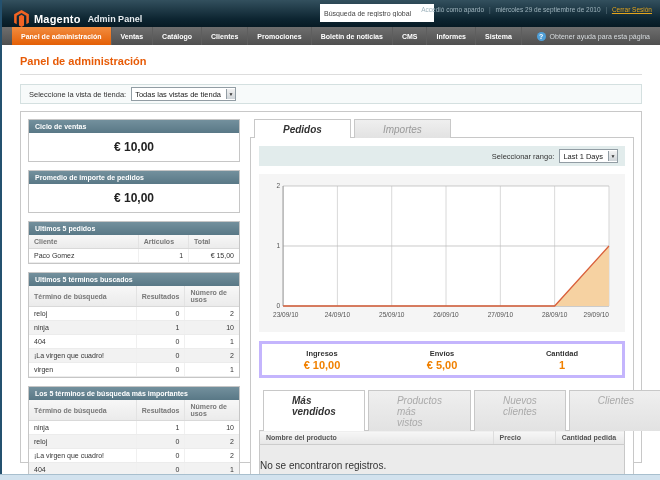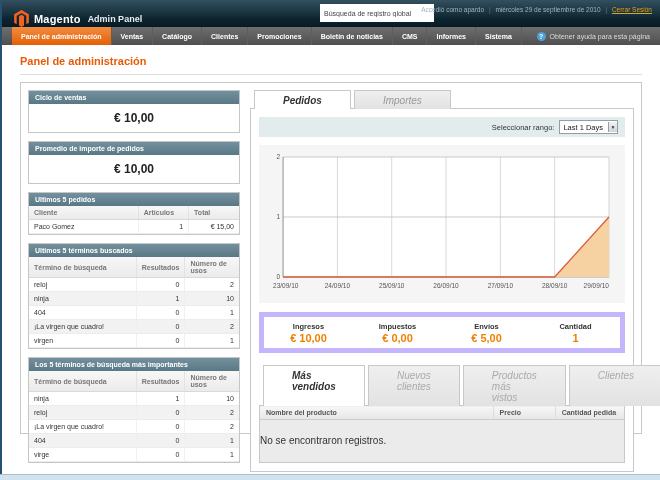--- a/index.html
+++ b/index.html
@@ -63,21 +63,21 @@
   .tab-row { display:flex; gap:3px; position:relative; z-index:2; padding-left:4px; }
   .tab { font-size:10px; padding:4px 28px 3px; border:1px solid #c8c8c8; border-bottom:none;
     background:linear-gradient(#efefef,#e2e2e2); color:#999; cursor:pointer; margin-bottom:-1px;font-style:italic; }
   .tab.active { background:#fff; color:#333; font-weight:bold; }
   .tab.disabled { color:#aaa; cursor:default; }
   .panel-box { border:1px solid #c8c8c8; background:#fff; padding:8px; position:relative; z-index:1; }
   .range-bar { background:#e2ecec; height:20px; display:flex; justify-content:flex-end; align-items:center;
     gap:5px; padding:0 7px; font-size:7.5px; color:#333; }
   .chart-wrap { margin-top:8px; background:#f5f5f5; padding:6px 8px 0; }
   .chart-wrap svg { display:block; width:100%; height:152px; }
-  .totals-bar { margin-top:9px; border:5px solid #c4b5fd; display:flex; padding:5px 0 4px; }
+  .totals-bar { margin-top:9px; border:3px solid #c4b5fd; display:flex; padding:5px 0 4px; }
   .total-cell { flex:1; text-align:center; }
   .total-label { font-size:7.5px; font-weight:bold; color:#333; }
   .total-value { font-size:11px; font-weight:bold; color:#f08000; margin-top:1px; }
   .bottom-tabs { margin-top:12px; }
   table.grid { width:100%; border-collapse:collapse; font-size:7px; border:1px solid #c8c8c8; }
   table.grid th { background:linear-gradient(#f7f7f7,#e6e6e6); color:#555; font-weight:bold; text-align:left;
     padding:3px 6px; border-bottom:1px solid #ccc; border-right:1px solid #ddd; }
   table.grid th:last-child { border-right:none; }
   .empty-cell { background:#ebebeb; text-align:left; font-size:10px; color:#333; padding:15px 0 16px; }
 </style>
@@ -119,20 +119,27 @@
   <div class="nav-help">
     <span class="help-icon">?</span>
     <span>Obtener ayuda para esta página</span>
   </div>
 </div>
 
 <div class="content">
   <div class="page-title">Panel de administración</div>
   <div class="title-rule"></div>
 
+  <div class="store-bar">
+    <span>Seleccione la vista de tienda:</span>
+    <span class="select-box">
+      <span>Todas las vistas de tienda</span>
+      <span class="select-arrow">▼</span>
+    </span>
+  </div>
 
   <div class="main-box">
 
     <div class="left-col">
 
       <div class="dash-box">
         <div class="dash-box-header">Ciclo de ventas</div>
         <div class="dash-amount">€ 10,00</div>
       </div>
 
@@ -285,37 +292,33 @@
               <text x="340" y="137" font-size="6.5" text-anchor="end" fill="#555" font-family="Liberation Sans, sans-serif">29/09/10</text>
             </svg>
         </div>
 
         <div class="totals-bar">
           <div class="total-cell">
             <div class="total-label">Ingresos</div>
             <div class="total-value">€ 10,00</div>
           </div>
           <div class="total-cell">
-            <div class="total-label">Impuestos</div>
-            <div class="total-value">€ 0,00</div>
-          </div>
-          <div class="total-cell">
             <div class="total-label">Envíos</div>
             <div class="total-value">€ 5,00</div>
           </div>
           <div class="total-cell">
             <div class="total-label">Cantidad</div>
             <div class="total-value">1</div>
           </div>
         </div>
 
         <div class="tab-row bottom-tabs">
           <div class="tab active">Más vendidos</div>
+          <div class="tab disabled">Productos más vistos</div>
           <div class="tab disabled">Nuevos clientes</div>
-          <div class="tab disabled">Productos más vistos</div>
           <div class="tab disabled">Clientes</div>
         </div>
 
         <table class="grid">
           <thead>
               <tr>
             <th style="width:64%">Nombre del producto</th>
             <th style="width:17%">Precio</th>
             <th style="width:19%">Cantidad pedida</th>
           </tr>

